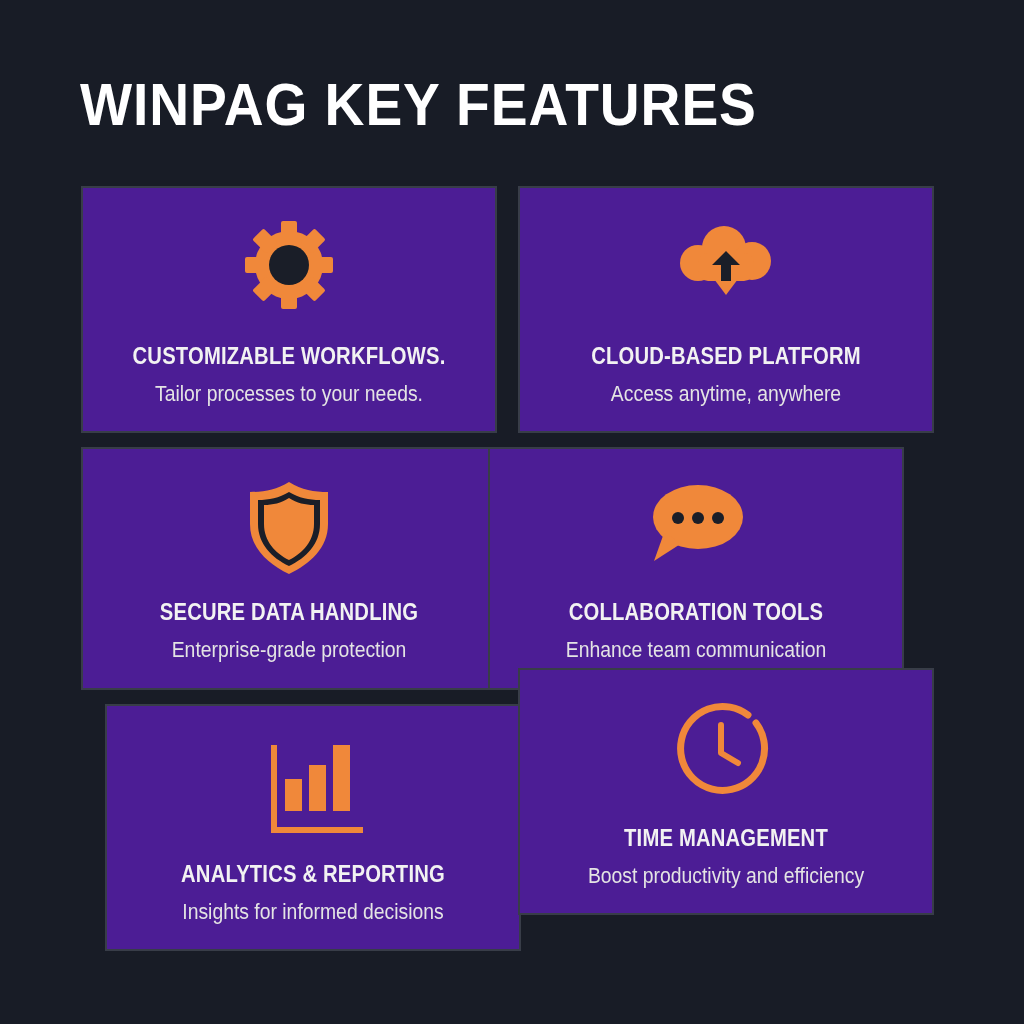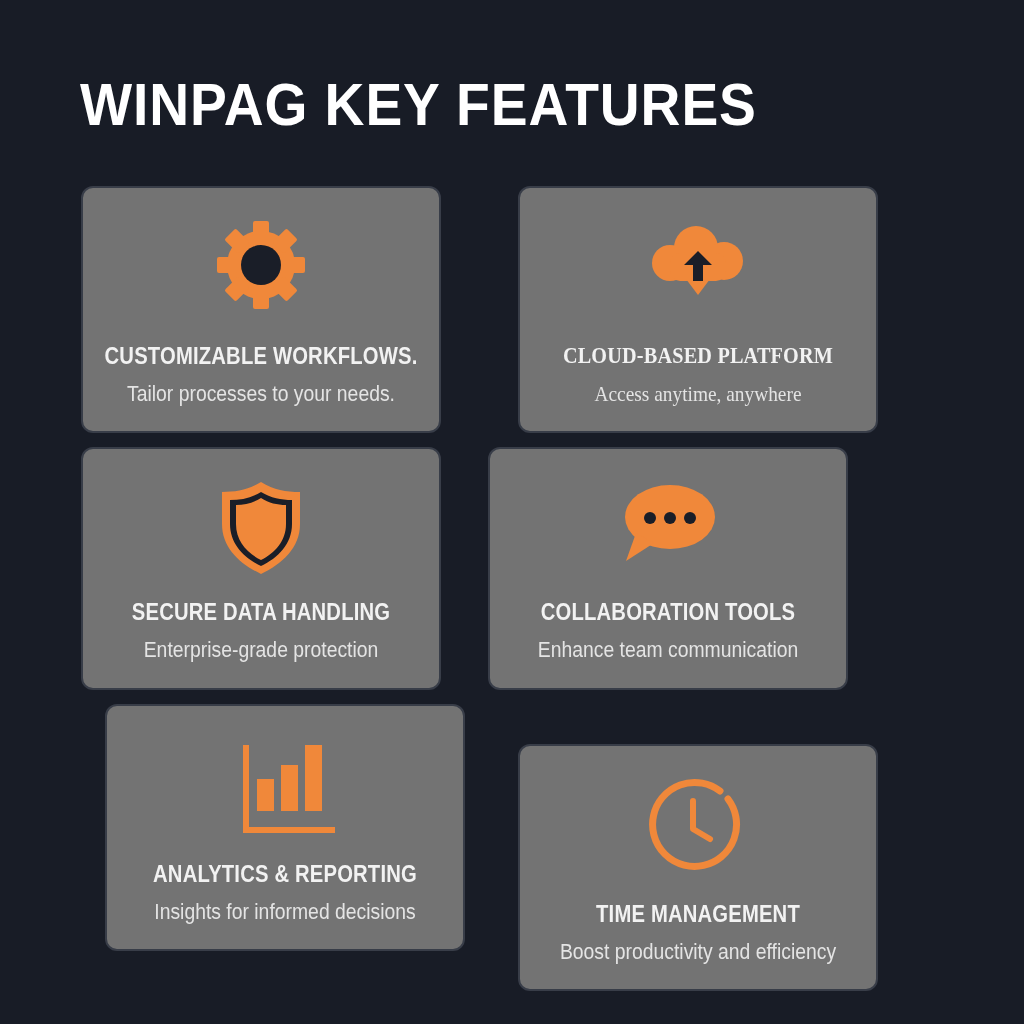--- a/index.html
+++ b/index.html
@@ -10,24 +10,24 @@
     position:relative;
   }
   .title {
     position:absolute; left:80px; top:70px;
     font-size:60px; font-weight:bold; color:#ffffff;
     letter-spacing:1px; line-height:70px;
     transform:scaleX(0.92); transform-origin:left center;
   }
   .card {
     position:absolute;
-    width:360px;
+    width:416px;
     border:2px solid #383d48;
-    border-radius:12px;
-    background:#737373;
+    border-radius:0;
+    background:#4c1d95;
     box-sizing:border-box;
     text-align:center;
   }
   .icon { position:absolute; left:50%; transform:translateX(-50%); top:24px; width:120px; height:110px; display:flex; align-items:center; justify-content:center; }
   .card-title {
     position:absolute; left:0; right:0;
     font-size:23px; font-weight:bold; color:#f2f2f2;
     letter-spacing:0.2px;
     transform:scaleX(0.88);
   }
@@ -56,21 +56,21 @@
         <rect x="42" y="6" width="16" height="20" rx="2" transform="rotate(225 50 50)"></rect>
         <rect x="42" y="6" width="16" height="20" rx="2" transform="rotate(315 50 50)"></rect>
       </g>
       <circle cx="50" cy="50" r="20" fill="#1a1e28"></circle>
     </svg>
   </div>
   <div class="card-title" style="top:155px;">CUSTOMIZABLE WORKFLOWS.</div>
   <div class="card-desc" style="top:193px;">Tailor processes to your needs.</div>
 </div>
 
-<div class="card" style="left:518px; top:186px; height:247px;font-family:Liberation Serif, serif;">
+<div class="card" style="left:518px; top:186px; height:247px;">
   <div class="icon" style="top:20px;">
     <svg width="120" height="100" viewBox="0 0 120 100">
       <g fill="#f0883a">
         <circle cx="58" cy="35" r="22"></circle>
         <circle cx="32" cy="50" r="18"></circle>
         <circle cx="86" cy="48" r="19"></circle>
         <rect x="32" y="40" width="56" height="28" rx="10"></rect>
         <polygon points="48,66 72,66 60,82"></polygon>
       </g>
       <g fill="#1a1e28">
@@ -117,21 +117,21 @@
         <rect x="22" y="44" width="17" height="32"></rect>
         <rect x="46" y="30" width="17" height="46"></rect>
         <rect x="70" y="10" width="17" height="66"></rect>
       </g>
     </svg>
   </div>
   <div class="card-title" style="top:155px;">ANALYTICS &amp; REPORTING</div>
   <div class="card-desc" style="top:193px;">Insights for informed decisions</div>
 </div>
 
-<div class="card" style="left:518px; top:744px; height:247px;text-align:center;">
+<div class="card" style="left:518px; top:668px; height:247px;text-align:center;">
   <div class="icon" style="top:24px;">
     <svg width="100" height="100" viewBox="0 0 100 100">
       <path d="M72 16 A42 42 0 1 0 80 24" fill="none" stroke="#f0883a" stroke-width="7" stroke-linecap="round"></path>
       <path d="M45 26 L45 54 L62 64" fill="none" stroke="#f0883a" stroke-width="6" stroke-linecap="round" stroke-linejoin="round"></path>
     </svg>
   </div>
   <div class="card-title" style="top:155px;">TIME MANAGEMENT</div>
   <div class="card-desc" style="top:193px;">Boost productivity and efficiency</div>
 </div>
 

